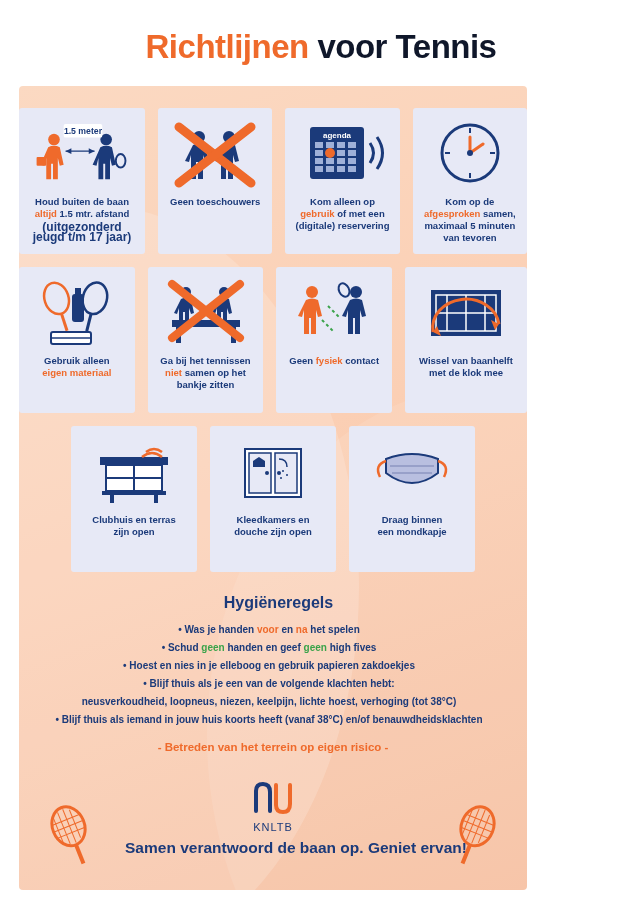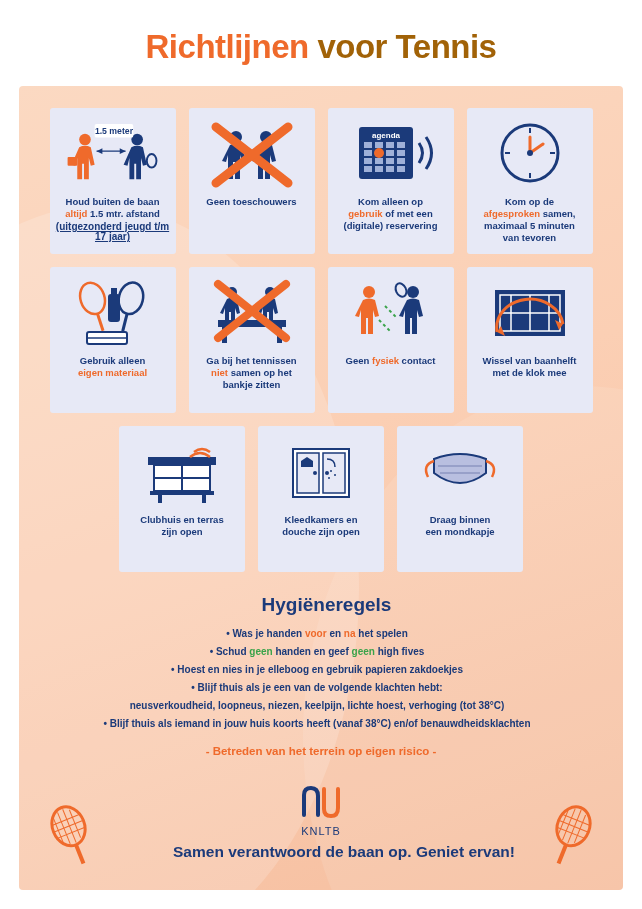--- a/index.html
+++ b/index.html
@@ -21,27 +21,27 @@
   .title {
     text-align: center;
     font-size: 33px;
     font-weight: bold;
     letter-spacing: -0.5px;
     padding-top: 28px;
     padding-bottom: 10px;
     color: #1b3a7a;
   }
   .title .orange { color: #ef6a2b; }
-  .title .navy { color: #a16207; }
+  .title .navy { color: #0f172a; }
 
   .panel {
     position: absolute;
     left: 19px;
     top: 86px;
-    width: 604px;
+    width: 508px;
     height: 804px;
     background: linear-gradient(160deg, #fbd9c2 0%, #fbcfb4 45%, #f6bfa0 100%);
     border-radius: 4px;
     overflow: hidden;
   }
   .panel:before {
     content: "";
     position: absolute;
     left: -180px;
     top: 120px;
@@ -90,36 +90,35 @@
     font-size: 9.5px;
     line-height: 12px;
     font-weight: bold;
     color: #1b3a7a;
     text-align: center;
     margin-top: 2px;
   }
   .card .cap .o { color: #ef6a2b; }
   .card .cap .sub {
     display: block;
-    font-size: 10px;
+    font-size: 12px;
     font-weight: bold;
     line-height: 10px;
     margin-top: 2px;
-    text-decoration: underline;
   }
 
   .hyg {
     position: relative;
     z-index: 2;
     text-align: center;
     margin-top: 22px;
   }
   .hyg h2 {
     margin: 0 0 10px 0;
-    font-size: 19px;
+    font-size: 16px;
     color: #1b3a7a;
     font-weight: bold;
     padding-left: 11px;
   }
   .hyg p {
     margin: 0 8px 3px 0;
     font-size: 10px;
     font-weight: bold;
     color: #1b3a7a;
     line-height: 15px;

